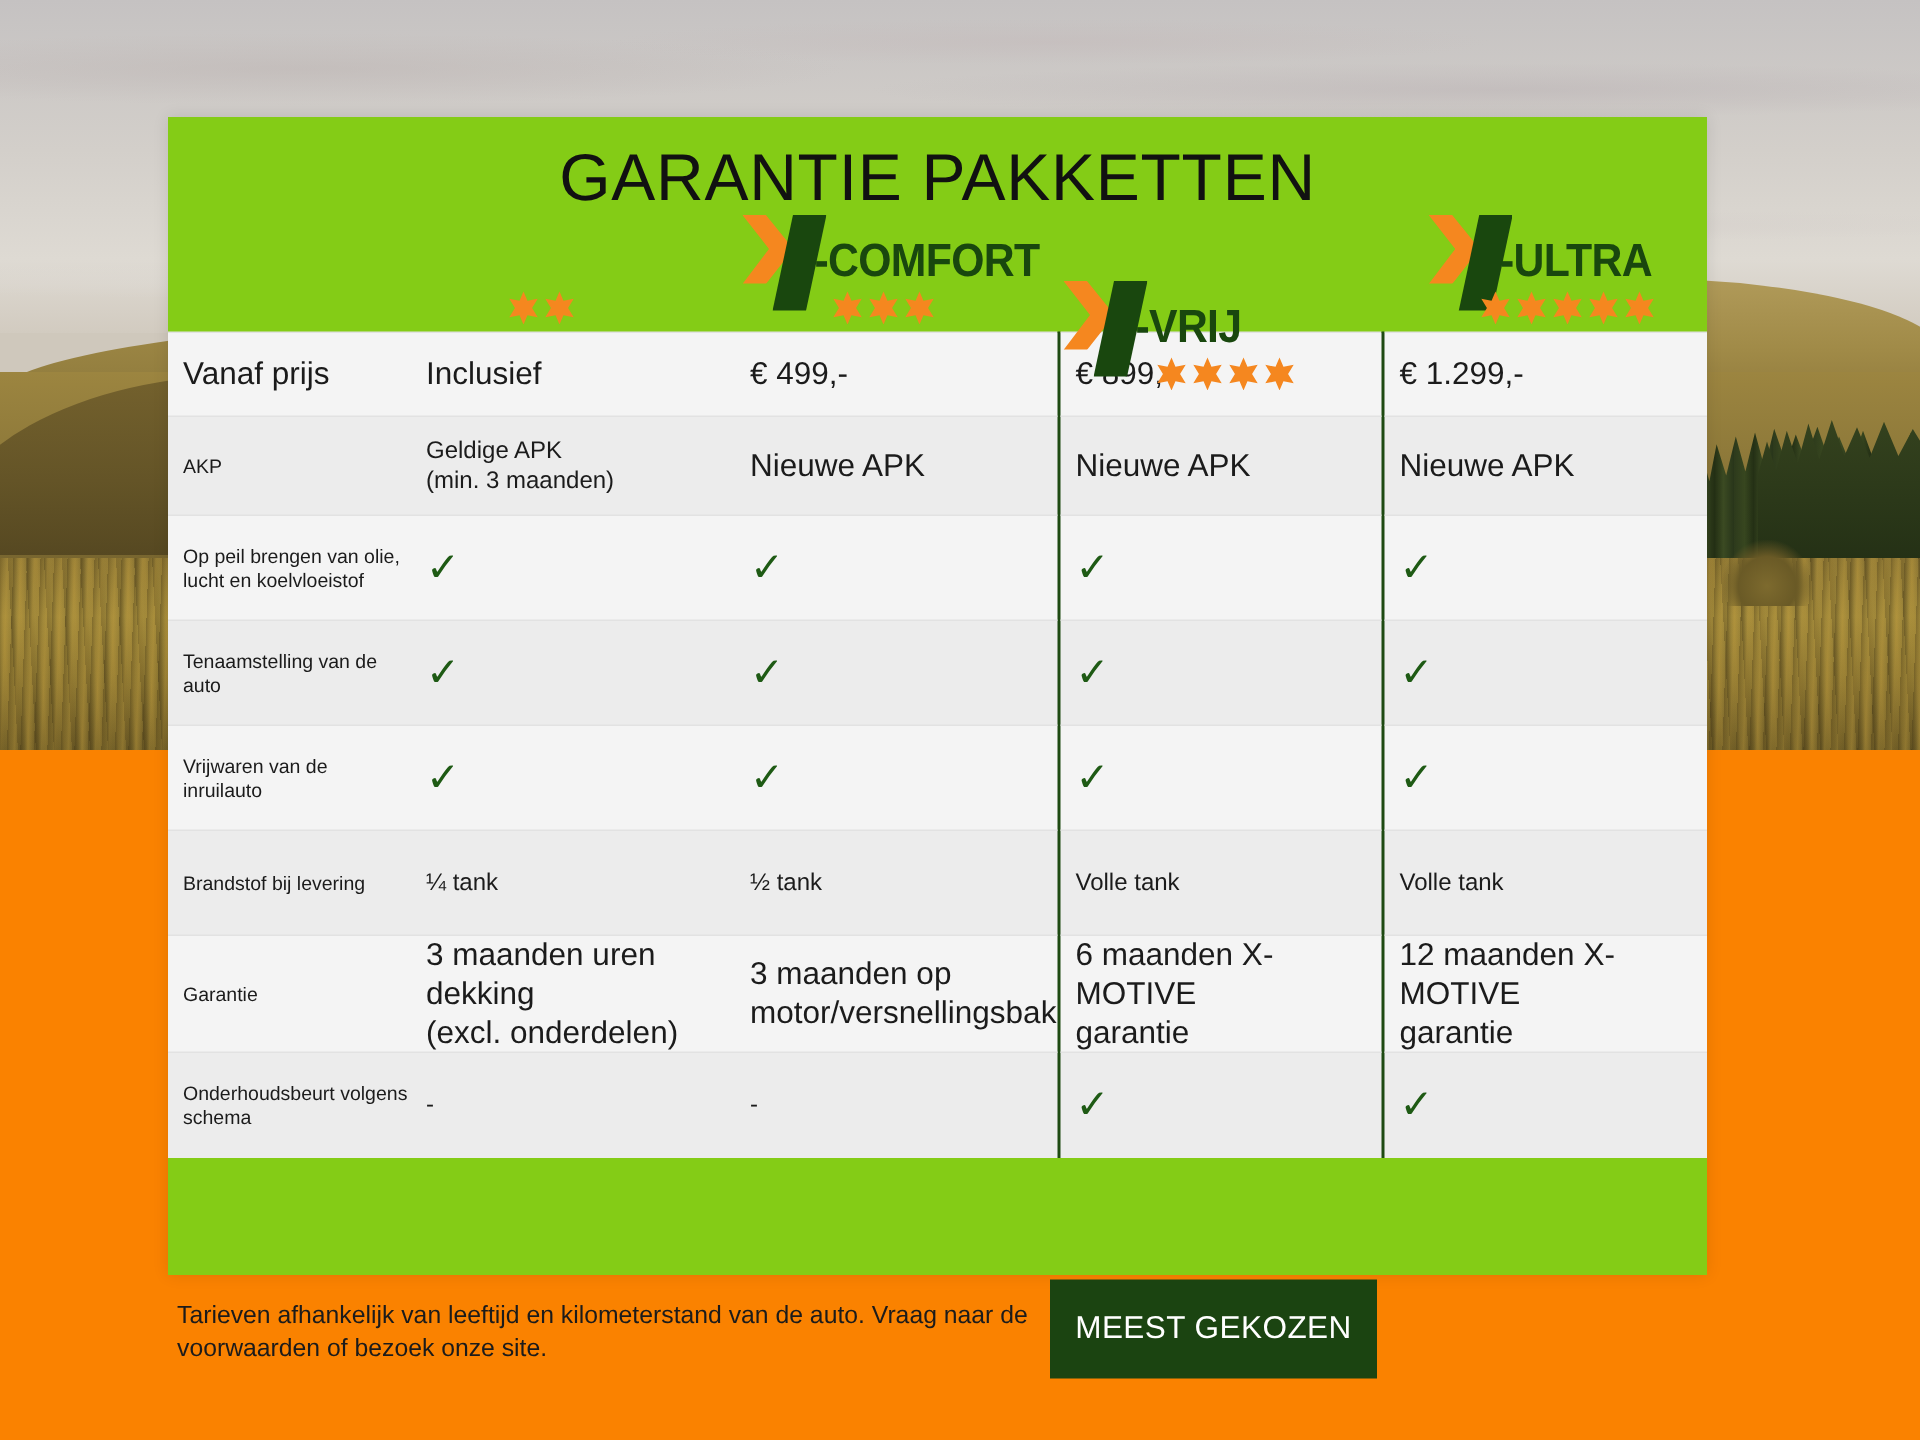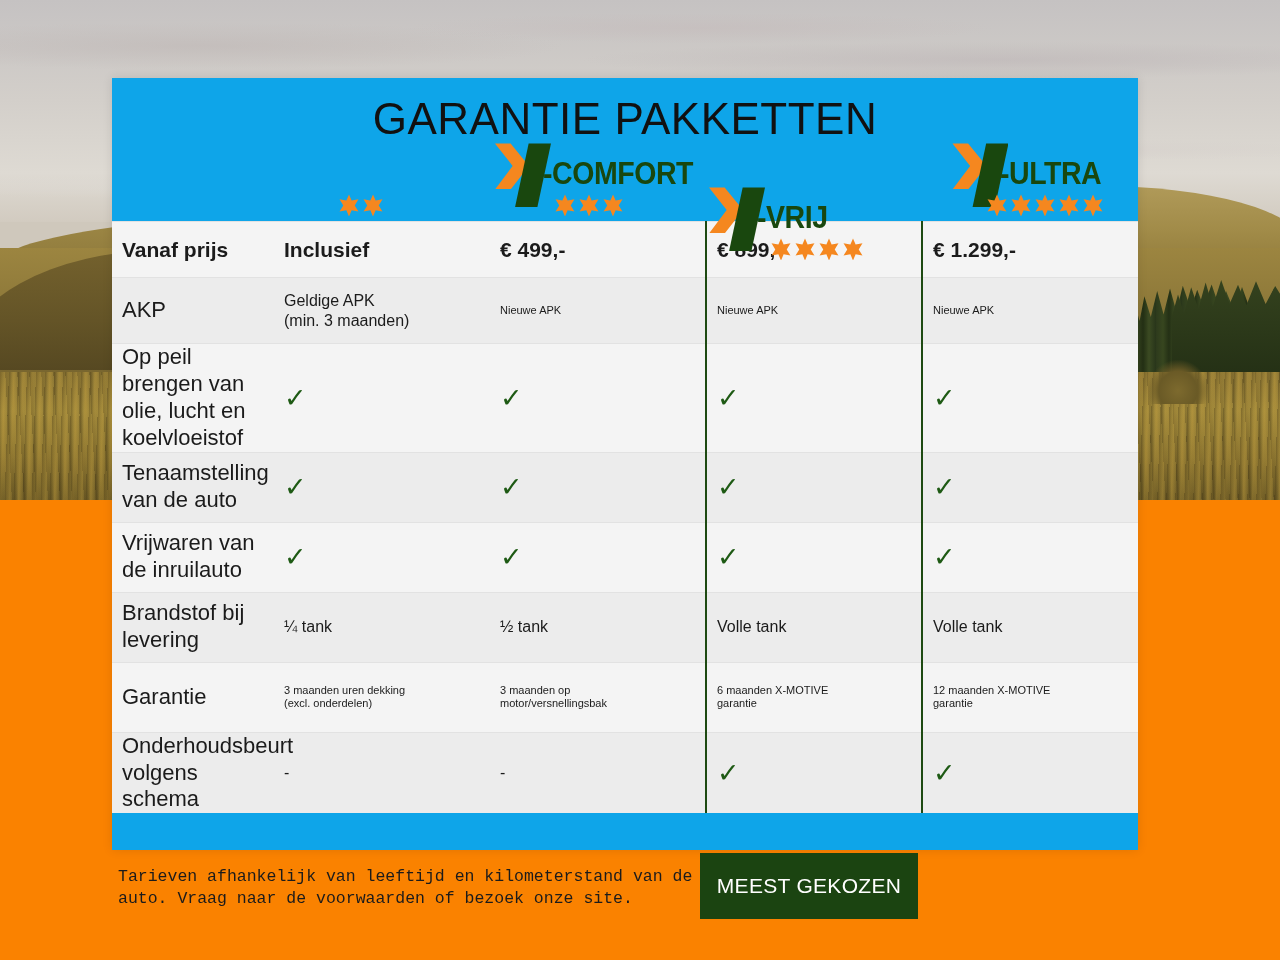--- a/index.html
+++ b/index.html
@@ -96,21 +96,21 @@
   #orange-band {
     position: absolute; left: 0; top: 500px; width: 1280px; height: 460px;
     background: #FA8200;
   }
 
   
   #card {
     position: absolute;
     left: 112px; top: 78px;
     width: 1026px; height: 772px;
-    background: #0ea5e9;
+    background: #84cc16;
     box-shadow: 0 0 10px rgba(0,0,0,.10);
   }
 
   #title {
     text-align: center;
     font-size: 44px;
     font-weight: 400;
     letter-spacing: .5px;
     color: #111;
     padding-top: 17px;
@@ -196,33 +196,33 @@
   .c-basis  { width: 216px; }
   .c-comf   { width: 216px; align-items: flex-end; }
   .c-vrij   { width: 216px; margin-top: 44px; }
   .c-ultra  { width: 216px; align-items: center; }
 
   tr.row { background: #f4f4f4; }
   tr.row.alt { background: #ececec; }
   tr.row td { border-top: 1px solid #e2e2e2; }
 
   td.lbl {
-    font-size: 22px;
+    font-size: 13px;
     line-height: 1.22;
     color: #1b1b1b;
     padding-left: 10px;
   }
   td.val {
     font-size: 16px;
     line-height: 1.22;
     color: #1b1b1b;
   }
-  td.val.small { font-size: 11px; }
-
-  .r-price td        { height: 56px; font-weight: bold; }
+  td.val.small { font-size: 21px; }
+
+  .r-price td        { height: 56px; }
   .r-price td.lbl    { font-size: 21px; }
   .r-price td.val    { font-size: 21px; }
   .r-akp td          { height: 66px; }
   .r-3 td            { height: 70px; }
   .r-2 td            { height: 70px; }
   .r-2b td           { height: 70px; }
   .r-fuel td         { height: 70px; }
   .r-gar td          { height: 70px; }
   .r-maint td        { height: 70px; }
   .r-omruil td       { height: 70px; }
@@ -248,21 +248,20 @@
     width: 1026px;
     height: 80px;
   }
   #footer-note {
     position: absolute;
     left: 6px; top: 10px;
     width: 580px;
     font-size: 16.5px;
     line-height: 1.35;
     color: #1b1b1b;
-    font-family: Liberation Mono, monospace;
   }
   #cta {
     position: absolute;
     left: 588px;
     top: -3px;
     width: 218px;
     height: 66px;
     background: #1B4411;
     color: #ffffff;
     display: flex;

